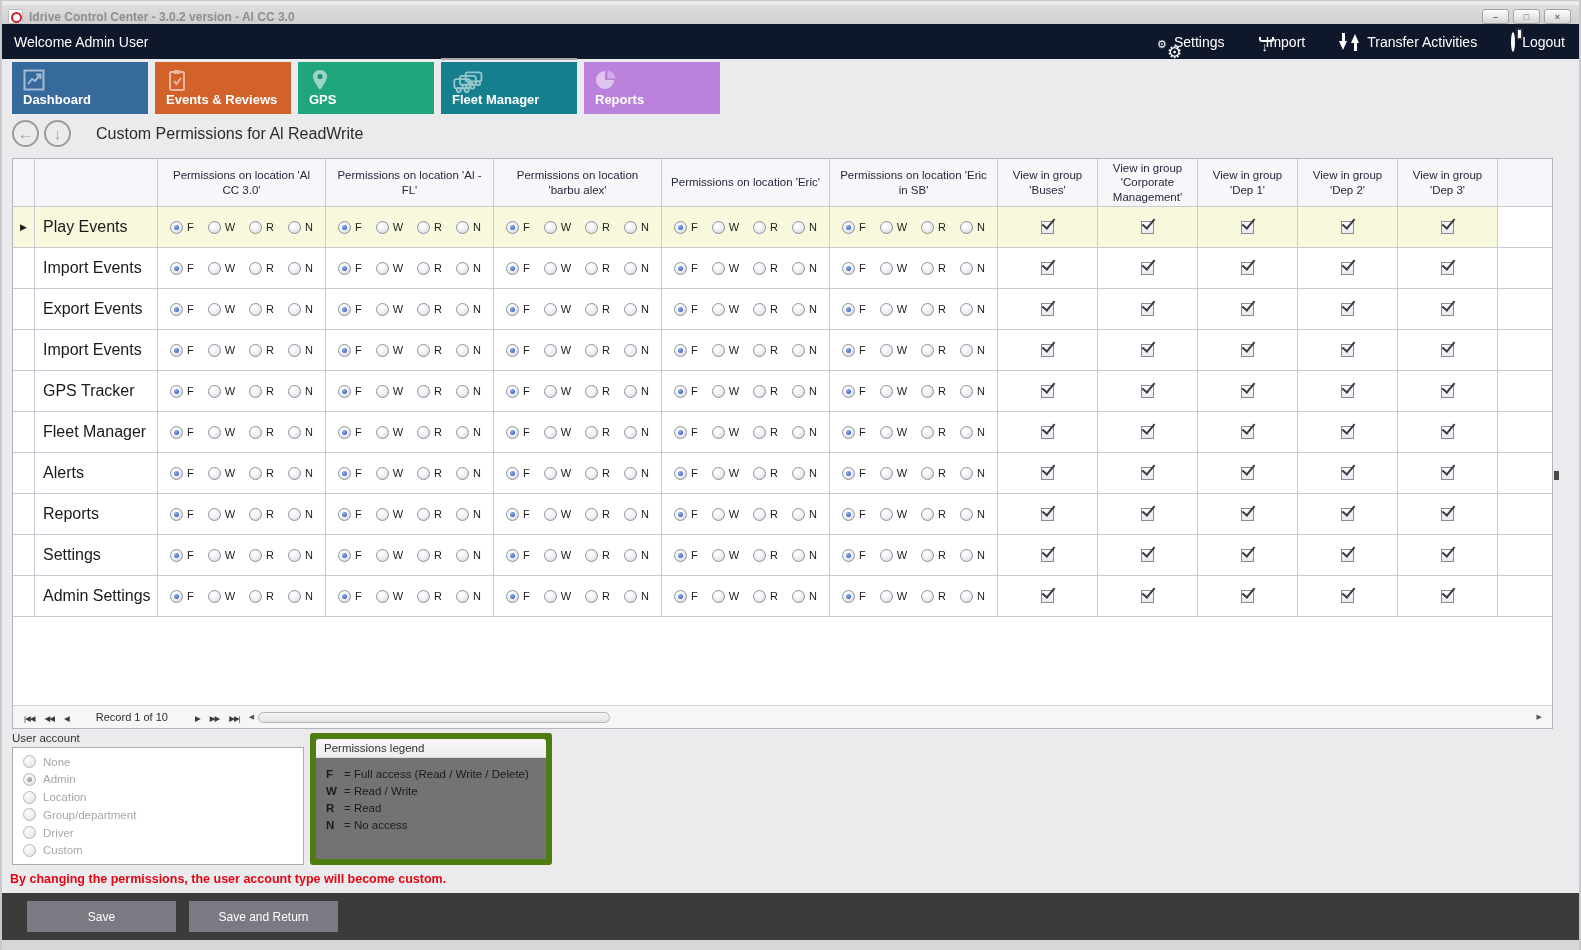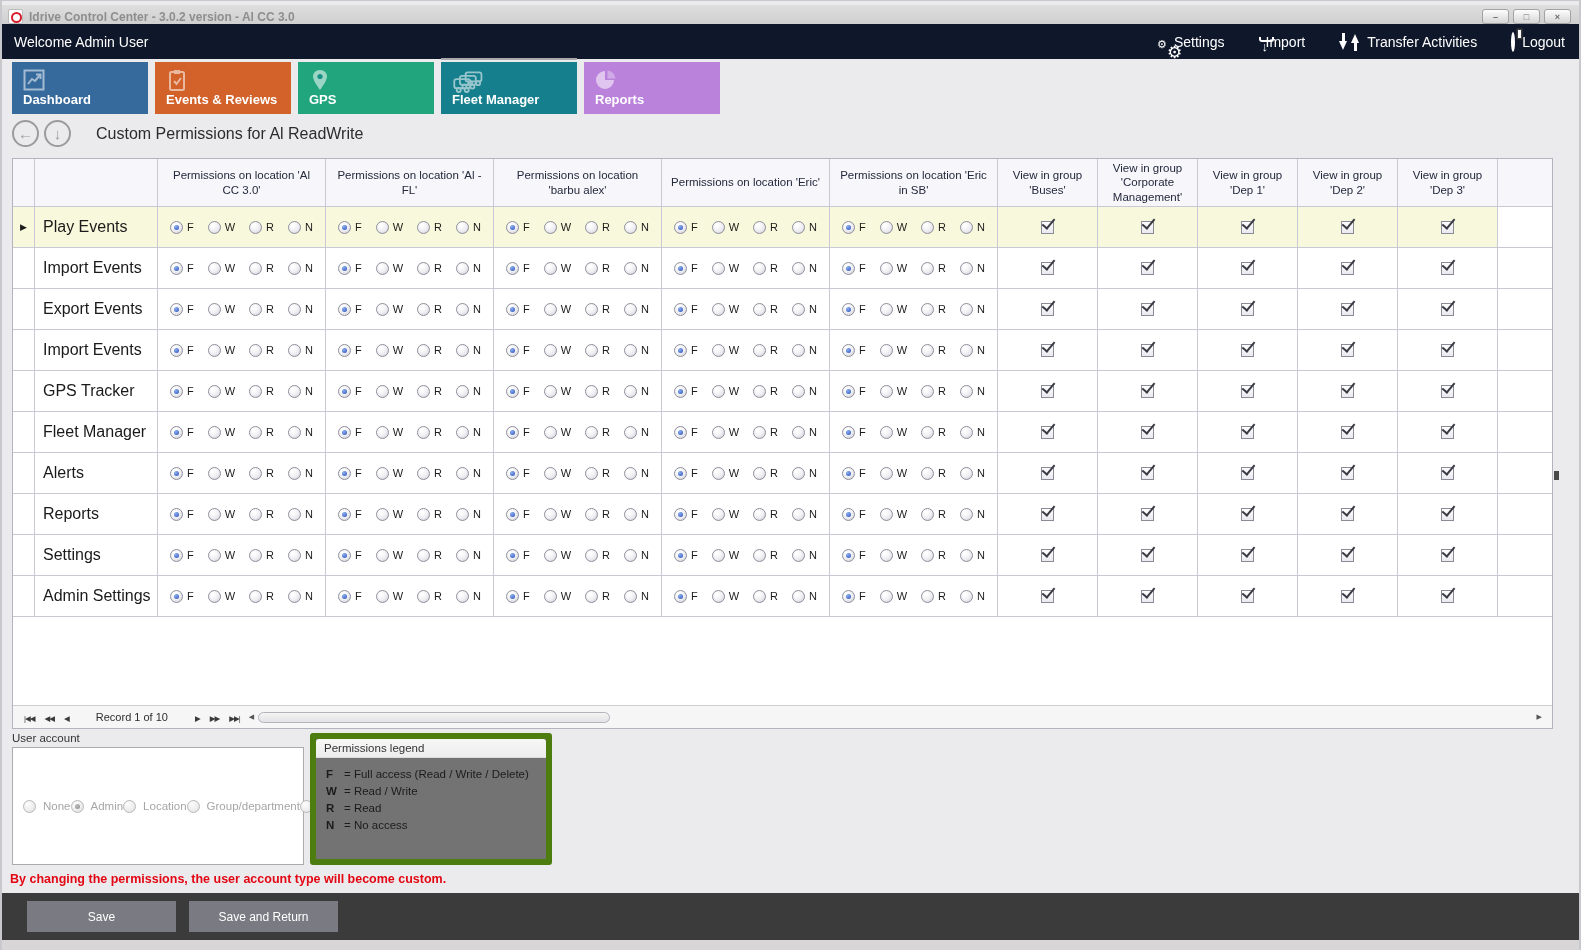--- a/index.html
+++ b/index.html
@@ -97,21 +97,21 @@
                background:linear-gradient(#f4f4f4,#e3e3e7); cursor:default; }
   .hsb-spacer { flex:1; }
 
   
   .v-track { position:absolute; left:1551px; top:157px; width:21px; height:571px; background:#ebebee; }
   .v-thumb { position:absolute; left:1px; top:313px; width:5px; height:9px; background:#4a4a4a; }
 
   
   .ua-label { position:absolute; left:10px; top:731px; font-size:11.5px; color:#333; }
   .ua-box { position:absolute; left:10px; top:746px; width:292px; height:118px; background:#fff;
-            border:1px solid #ababab; padding:7px 10px; display:flex; flex-direction:row; justify-content:space-between; }
+            border:1px solid #ababab; padding:7px 10px; display:flex; flex-direction:column; justify-content:space-between; }
   .ua-opt { display:flex; align-items:center; gap:7px; font-size:11.5px; color:#a6a6a6; }
   .radio.dis { border-color:#b8b8b8; background:radial-gradient(circle at 35% 30%, #fdfdfd, #ececec 60%, #d8d8d8); }
   .radio.dis.sel::after { background:radial-gradient(circle at 35% 30%, #bdbdbd, #8f8f8f); }
 
   .legend { position:absolute; left:308px; top:732px; width:242px; height:132px; background:#737373;
             border:6px solid #4d7c0f; border-radius:3px; }
   .legend-title { height:19px; line-height:19px; padding-left:8px; font-size:11.5px; color:#333;
                   background:linear-gradient(#f7f7f7,#ededed); border-bottom:1px solid #dcdcdc; border-radius:3px 3px 0 0; }
   .legend-items { padding:10px 10px 0 10px; }
   .legend-item { display:flex; font-size:11.5px; color:#1c1c1c; margin-bottom:5px; }

